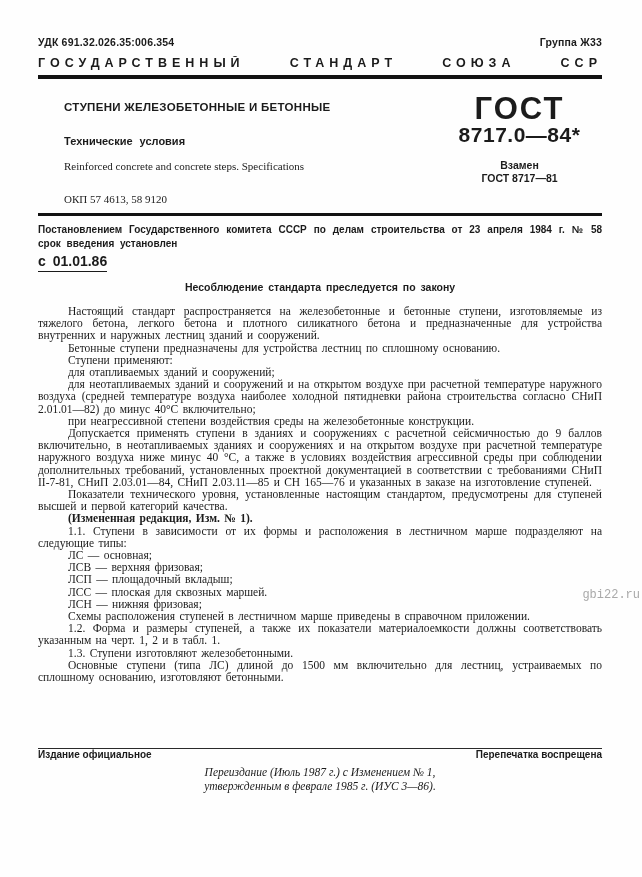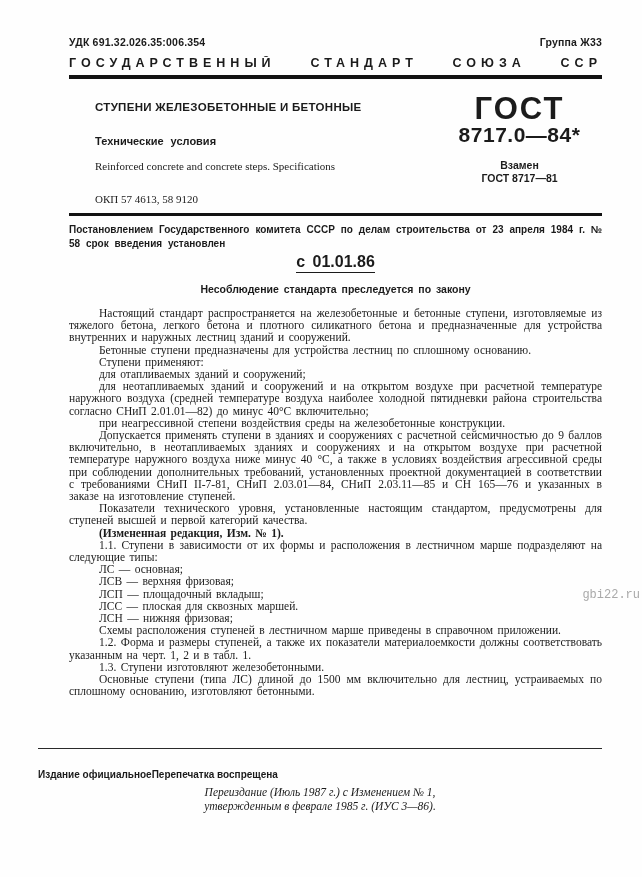--- a/index.html
+++ b/index.html
@@ -7,21 +7,21 @@
   .page {
     position: relative;
     width: 642px;
     height: 877px;
     margin: 0 auto;
     background: #fefefe;
     color: #1b1b1b;
     overflow: hidden;
     font-family: "Liberation Serif", serif;
   }
-  .content { padding: 36px 40px 0 38px; margin-left: 31px; }
+  .content { padding: 36px 40px 0 38px; }
 
   
   .udk-row {
     display: flex;
     justify-content: space-between;
     font-family: "Liberation Sans", sans-serif;
     font-weight: bold;
     font-size: 10.5px;
     letter-spacing: 0.2px;
   }
@@ -92,22 +92,22 @@
     font-weight: bold;
     font-size: 10px;
     line-height: 14px;
     text-align: justify;
     word-spacing: 3px;
   }
   .effective-date {
     margin-top: 2px;
     font-family: "Liberation Sans", sans-serif;
     font-weight: bold;
-    font-size: 16px;
-    text-align: center;
+    font-size: 14px;
+    text-align: left;
     word-spacing: 3px;
   }
   .effective-date span { border-bottom: 1.5px solid #1b1b1b; padding-bottom: 2px; }
   .law-notice {
     margin-top: 12px;
     font-family: "Liberation Sans", sans-serif;
     font-weight: bold;
     font-size: 10.5px;
     text-align: center;
     word-spacing: 2px;
@@ -131,22 +131,22 @@
     font-size: 11px;
     text-align: center;
     word-spacing: 3px;
     letter-spacing: 0.3px;
   }
 
   
   .footer { position: absolute; left: 38px; right: 40px; top: 748px; }
   .footer-labels {
     display: flex;
-    justify-content: flex-start;
-    margin-top: 20px;
+    justify-content: space-between;
+    margin-top: 0;
     font-family: "Liberation Sans", sans-serif;
     font-weight: bold;
     font-size: 10px;
   }
   .reissue {
     margin-top: 5px;
     text-align: center;
     font-style: italic;
     font-size: 11.5px;
     line-height: 14px;

